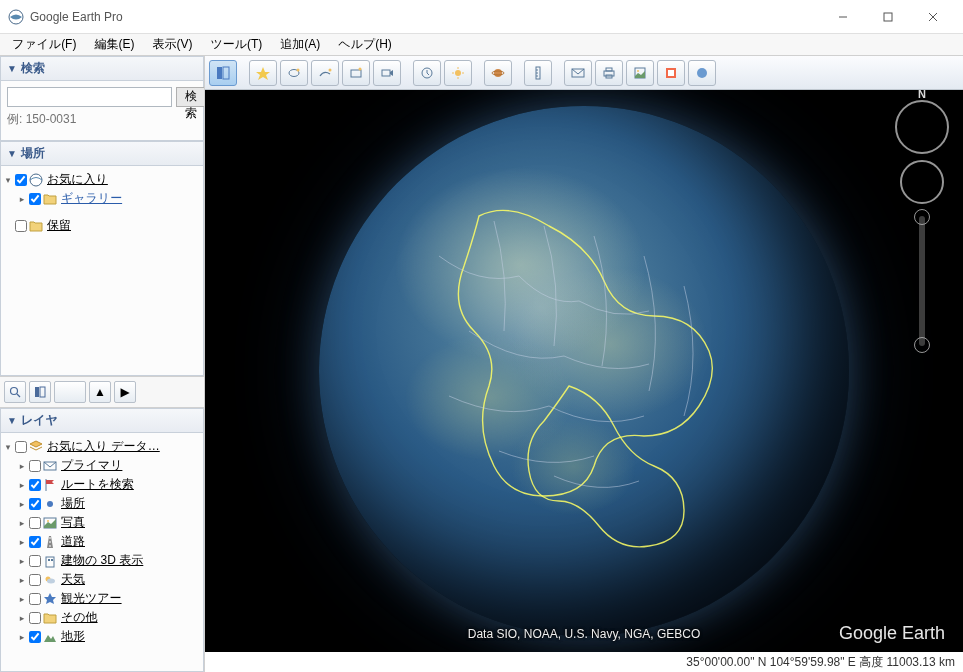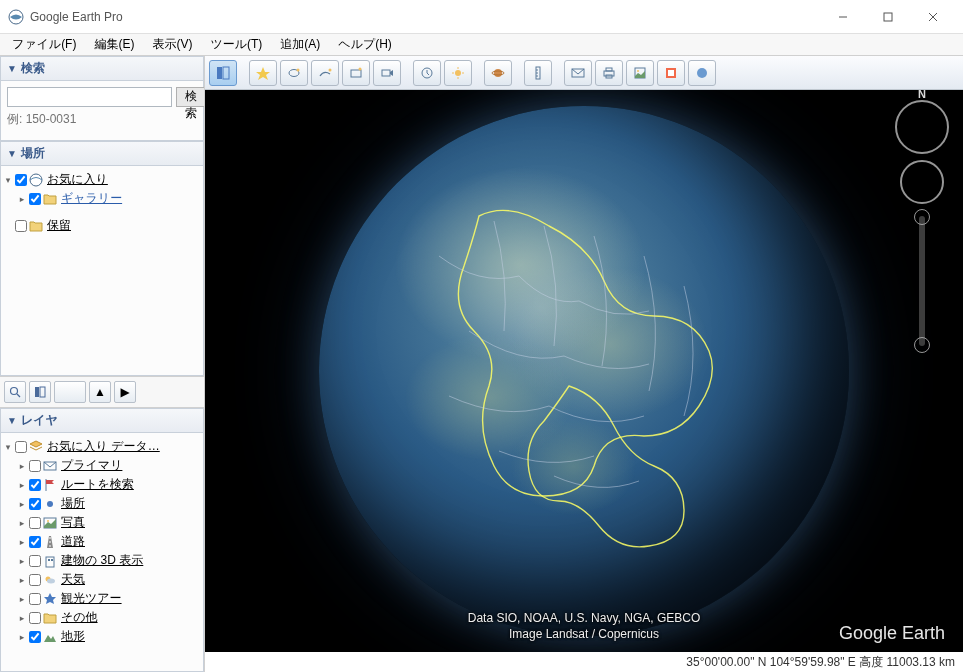--- a/index.html
+++ b/index.html
@@ -397,21 +397,20 @@
       <div class="nav-controls">
         <div class="nav-ring">
             <span class="nav-n">N</span>
           </div>
         <div class="nav-ring small"></div>
         <div class="nav-slider"></div>
       </div>
 
       <div class="attrib">
         <div>Data SIO, NOAA, U.S. Navy, NGA, GEBCO</div>
-        <div>Image Landsat / Copernicus</div>
       </div>
       <div class="watermark">Google Earth</div>
       <div class="statusbar">
           <span>35°00'00.00" N 104°59'59.98" E 高度 11003.13 km</span>
         </div>
     </div>
   </div>
 </div>
 
 </body></html>

